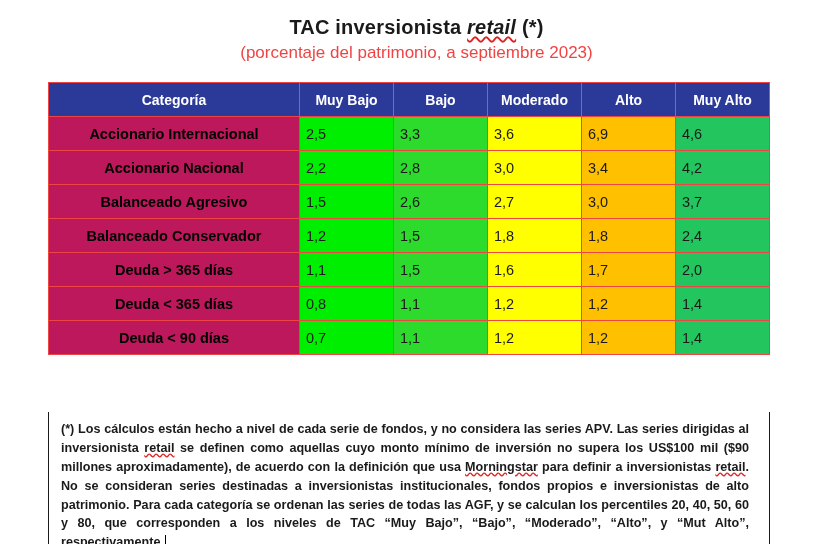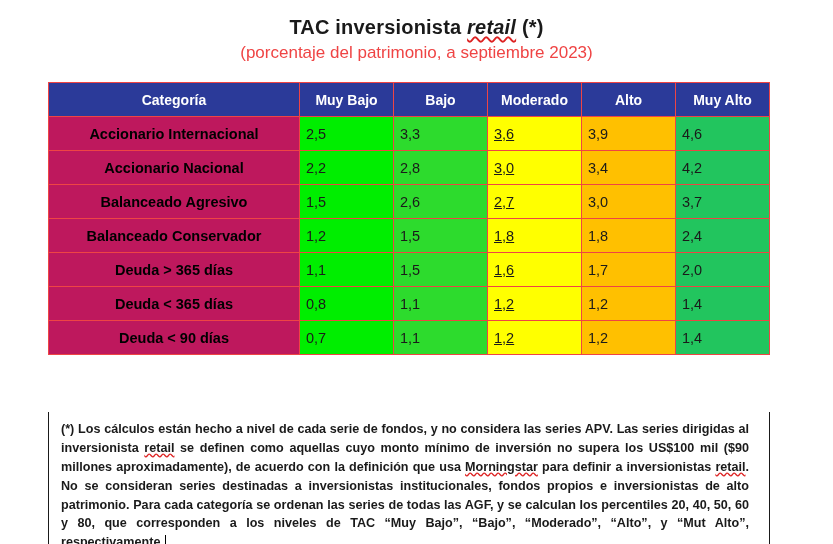--- a/index.html
+++ b/index.html
@@ -75,21 +75,21 @@
     background: #be185d;
     font-size: 14.5px;
   }
   tbody td.val {
     text-align: left;
     font-size: 14.5px;
     color: #1a1a1a;
   }
   .c-green  { background: #00ee00; }
   .c-green2 { background: #2ddb2d; }
-  .c-yellow { background: #ffff00; text-decoration: underline; }
+  .c-yellow { background: #ffff00; }
   .c-orange { background: #ffc000; }
   .c-red    { background: #22c55e; }
   .note {
     position: absolute;
     left: 48px;
     top: 412px;
     width: 722px;
     box-sizing: border-box;
     border: 1px solid #1a1a1a;
     border-top: none;
@@ -135,21 +135,21 @@
           <th>Alto</th>
           <th>Muy Alto</th>
         </tr>
       </thead>
       <tbody>
         <tr>
           <td class="cat">Accionario Internacional</td>
           <td class="val c-green">2,5</td>
           <td class="val c-green2">3,3</td>
           <td class="val c-yellow">3,6</td>
-          <td class="val c-orange">3,9</td>
+          <td class="val c-orange">6,9</td>
           <td class="val c-red">4,6</td>
         </tr>
         <tr>
           <td class="cat">Accionario Nacional</td>
           <td class="val c-green">2,2</td>
           <td class="val c-green2">2,8</td>
           <td class="val c-yellow">3,0</td>
           <td class="val c-orange">3,4</td>
           <td class="val c-red">4,2</td>
         </tr>

